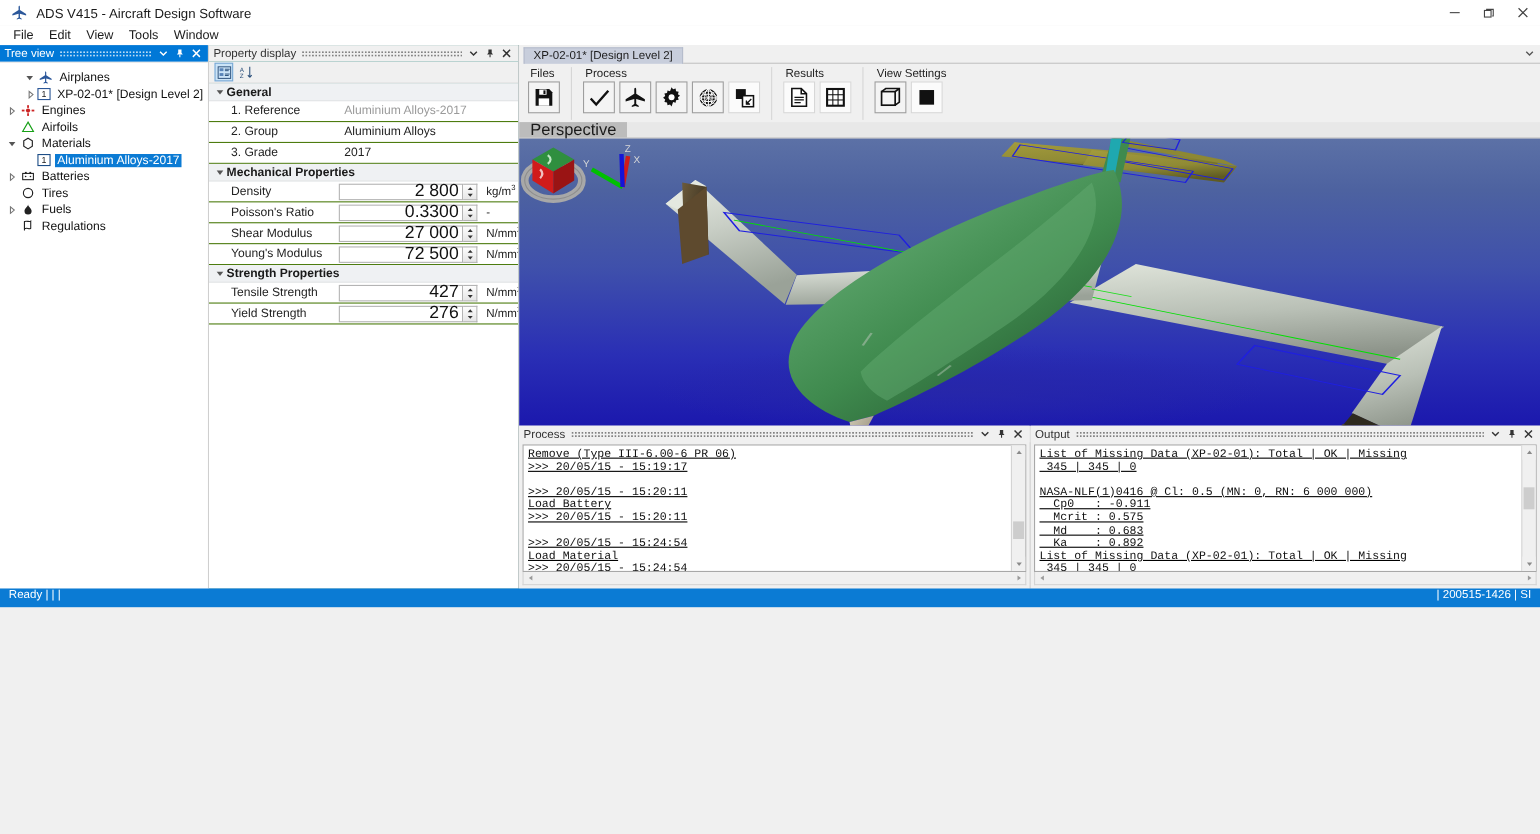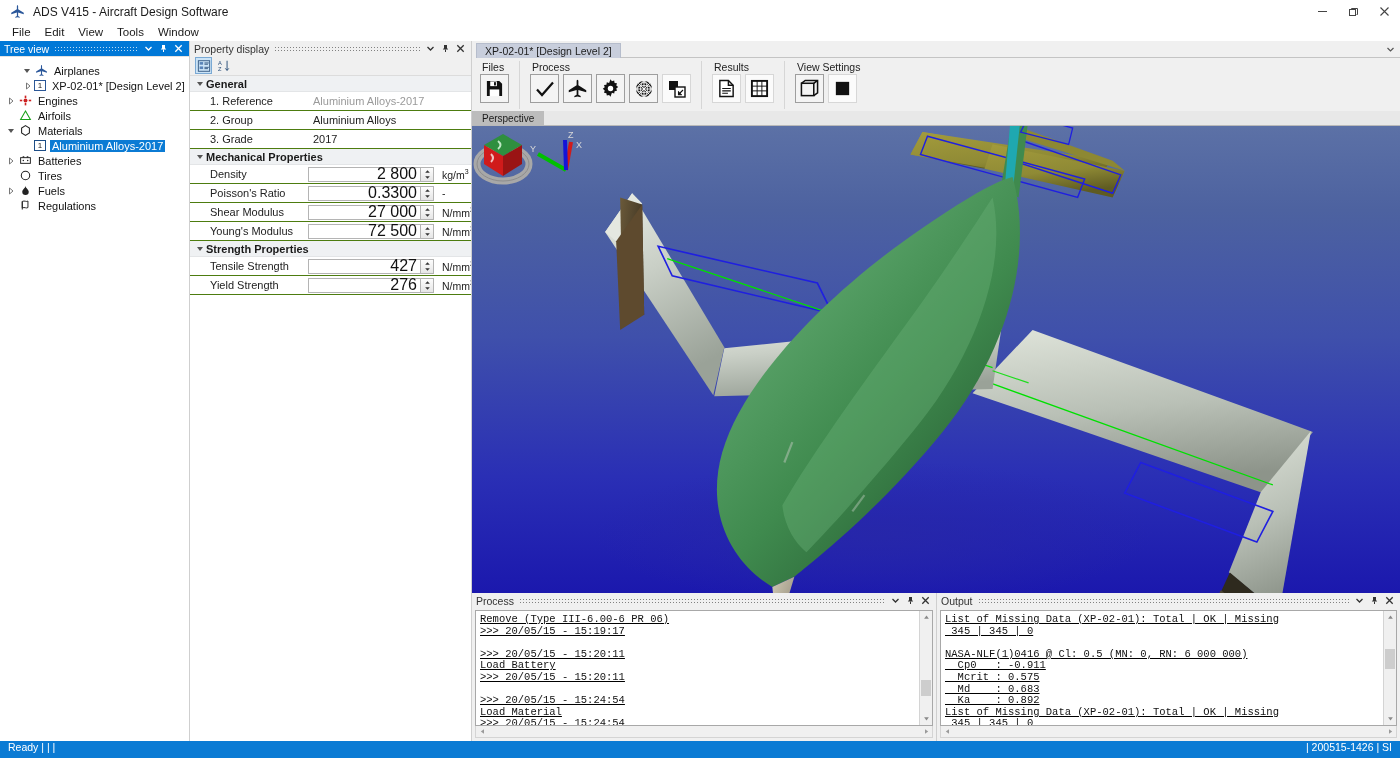--- a/index.html
+++ b/index.html
@@ -4,21 +4,21 @@
 <style>
   * { box-sizing: border-box; margin: 0; padding: 0; }
   html, body {
     width: 1400px; height: 758px;
     font-family: "Liberation Sans", sans-serif;
     font-size: 11px;
     background: #f0f0f0;
     overflow: hidden;
     -webkit-font-smoothing: antialiased;
   }
-  #app { width: 1400px; height: 758px; position: relative; display: flex; flex-direction: column; background: #f0f0f0; }
+  #app { width: 1400px; height: 552px; position: relative; display: flex; flex-direction: column; background: #f0f0f0; }
 
   
   .titlebar {
     height: 23px; background: #ffffff; display: flex; align-items: center;
     padding-left: 9px; flex: 0 0 23px; position: relative;
   }
   .title-icon { width: 16px; height: 16px; margin-right: 8px; display:flex; align-items:center; justify-content:center; }
   .title-text { font-size: 12px; color: #1a1a1a; }
   .winbtns { position: absolute; right: 0; top: 0; height: 23px; display: flex; }
   .winbtn { width: 31px; height: 23px; display: flex; align-items: center; justify-content: center; }
@@ -109,21 +109,21 @@
   .rgroup-label { font-size: 10.5px; color: #222; margin-bottom: 1px; padding-left: 2px; }
   .rgroup-icons { display: flex; gap: 4px; align-items: center; }
   .ribbon-btn {
     width: 29px; height: 29px; border: 1px solid #9e9e9e; background: #f4f4f4;
     display: flex; align-items: center; justify-content: center;
   }
   .ribbon-btn.flat { border-color: #d7d7d7; background: #fbfbfb; }
 
   
   .viewtabs { height: 15px; background: #e8e8e8; display: flex; align-items: stretch; flex: 0 0 15px; border-bottom: 1px solid #b9b9b9;}
-  .viewtab { background: #bcbcbc; color: #1b1b1b; font-size: 10px; display: flex; align-items: center; padding: 0 10px; }
+  .viewtab { background: #bcbcbc; color: #1b1b1b; font-size: 15px; display: flex; align-items: center; padding: 0 10px; }
 
   
   .viewport { flex: 1 1 auto; position: relative; overflow: hidden; min-height: 0;
     background: linear-gradient(180deg, #5c71a6 0%, #4d62a0 18%, #3f50ab 45%, #2a2fb5 75%, #1b18ad 100%); }
   .viewport svg { position: absolute; inset: 0; width: 100%; height: 100%; display: block; }
 
   
   .bottom-dock { height: 148px; flex: 0 0 148px; display: flex; background: #f0f0f0; }
   .log-panel { display: flex; flex-direction: column; min-width: 0; }
   .log-panel.process { width: 465px; flex: 0 0 465px; border-right: 1px solid #cfcfcf; }

